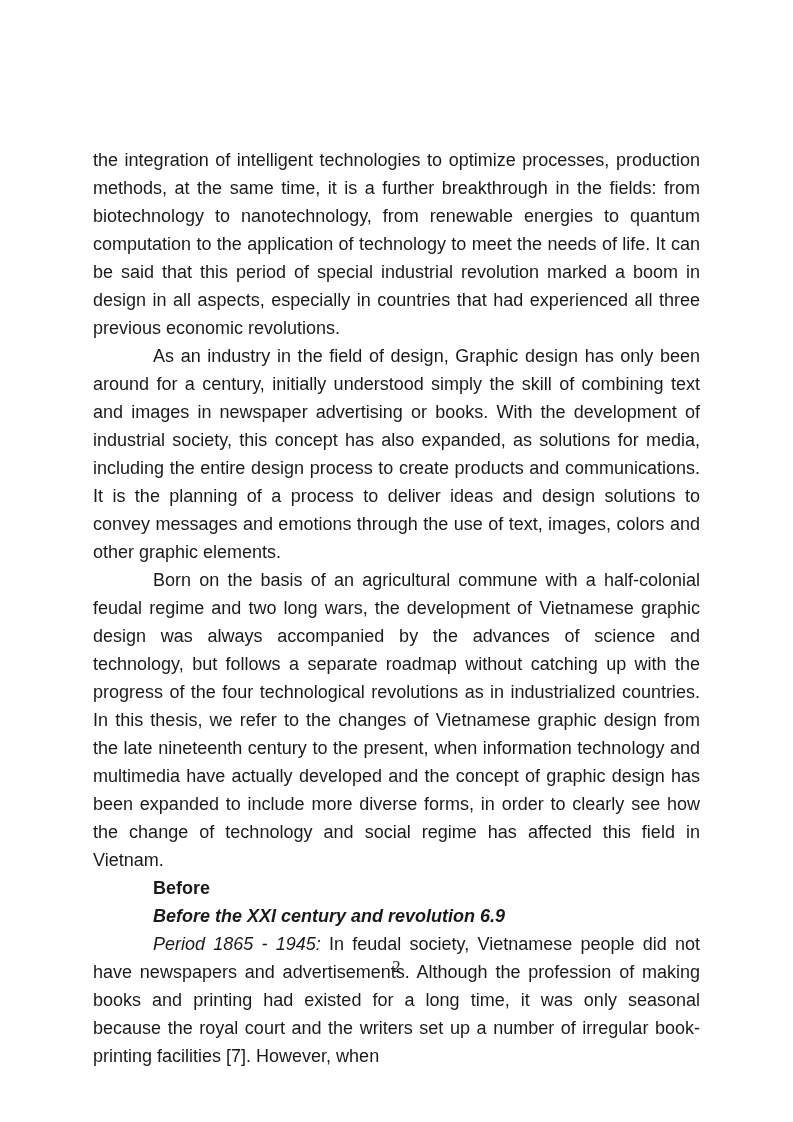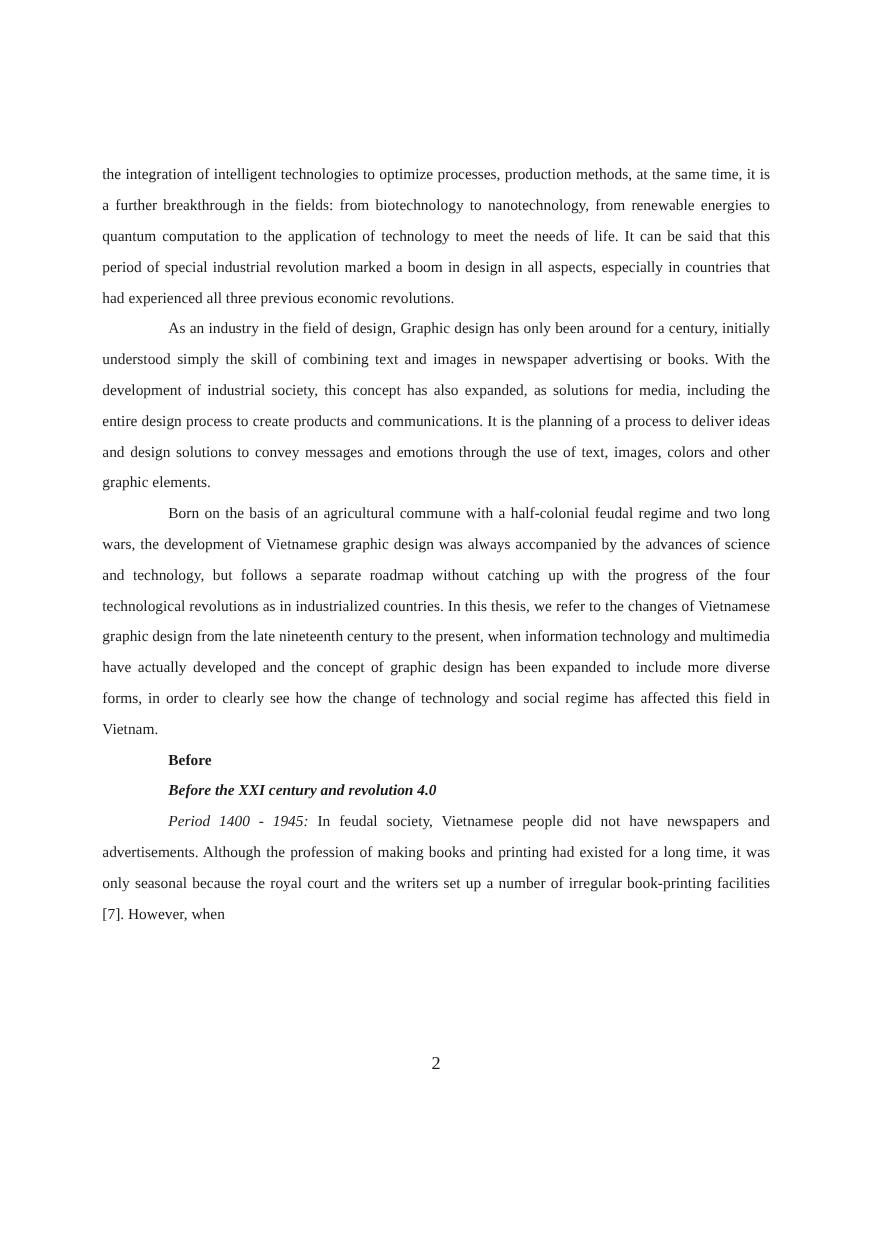--- a/index.html
+++ b/index.html
@@ -1,37 +1,37 @@
 <!DOCTYPE html>
 <html><head>
 <meta charset="utf-8">
 <style>
   html, body { margin: 0; padding: 0; background: #ffffff; }
   body { width: 793px; height: 1122px; position: relative; overflow: hidden; }
   .page {
     position: absolute; left: 93px; top: 146px; width: 607px;
-    font-family: Liberation Serif, serif;
-    font-size: 14px; line-height: 28px; color: #1a1a1a;
+    font-family: Liberation Sans, sans-serif;
+    font-size: 18px; line-height: 28px; color: #1a1a1a;
     text-align: justify;
   }
   .page p { margin: 0; }
   .indent { text-indent: 60px; }
   .heading { text-indent: 60px; font-weight: bold; }
   .subheading { text-indent: 60px; font-weight: bold; font-style: italic; }
   .italic { font-style: italic; }
   .page-number {
     position: absolute; top: 957px; left: 0; width: 793px; text-align: center;
     font-family: "Liberation Serif", serif; font-size: 16.6px; color: #1a1a1a;
   }
 </style>
 </head>
 <body>
 
 <div class="page">
   <p>the integration of intelligent technologies to optimize processes, production methods, at the same time, it is a further breakthrough in the fields: from biotechnology to nanotechnology, from renewable energies to quantum computation to the application of technology to meet the needs of life. It can be said that this period of special industrial revolution marked a boom in design in all aspects, especially in countries that had experienced all three previous economic revolutions.</p>
   <p class="indent">As an industry in the field of design, Graphic design has only been around for a century, initially understood simply the skill of combining text and images in newspaper advertising or books. With the development of industrial society, this concept has also expanded, as solutions for media, including the entire design process to create products and communications. It is the planning of a process to deliver ideas and design solutions to convey messages and emotions through the use of text, images, colors and other graphic elements.</p>
   <p class="indent">Born on the basis of an agricultural commune with a half-colonial feudal regime and two long wars, the development of Vietnamese graphic design was always accompanied by the advances of science and technology, but follows a separate roadmap without catching up with the progress of the four technological revolutions as in industrialized countries. In this thesis, we refer to the changes of Vietnamese graphic design from the late nineteenth century to the present, when information technology and multimedia have actually developed and the concept of graphic design has been expanded to include more diverse forms, in order to clearly see how the change of technology and social regime has affected this field in Vietnam.</p>
   <p class="heading">Before</p>
-  <p class="subheading">Before the XXI century and revolution 4.0</p>
-  <p class="indent"><span class="italic">Period 1400 - 1945:</span><span> In feudal society, Vietnamese people did not have newspapers and advertisements. Although the profession of making books and printing had existed for a long time, it was only seasonal because the royal court and the writers set up a number of irregular book-printing facilities [7]. However, when</span></p>
+  <p class="subheading">Before the XXI century and revolution 6.9</p>
+  <p class="indent"><span class="italic">Period 1865 - 1945:</span><span> In feudal society, Vietnamese people did not have newspapers and advertisements. Although the profession of making books and printing had existed for a long time, it was only seasonal because the royal court and the writers set up a number of irregular book-printing facilities [7]. However, when</span></p>
 </div>
 
 <div class="page-number">2</div>
 
 </body></html>

